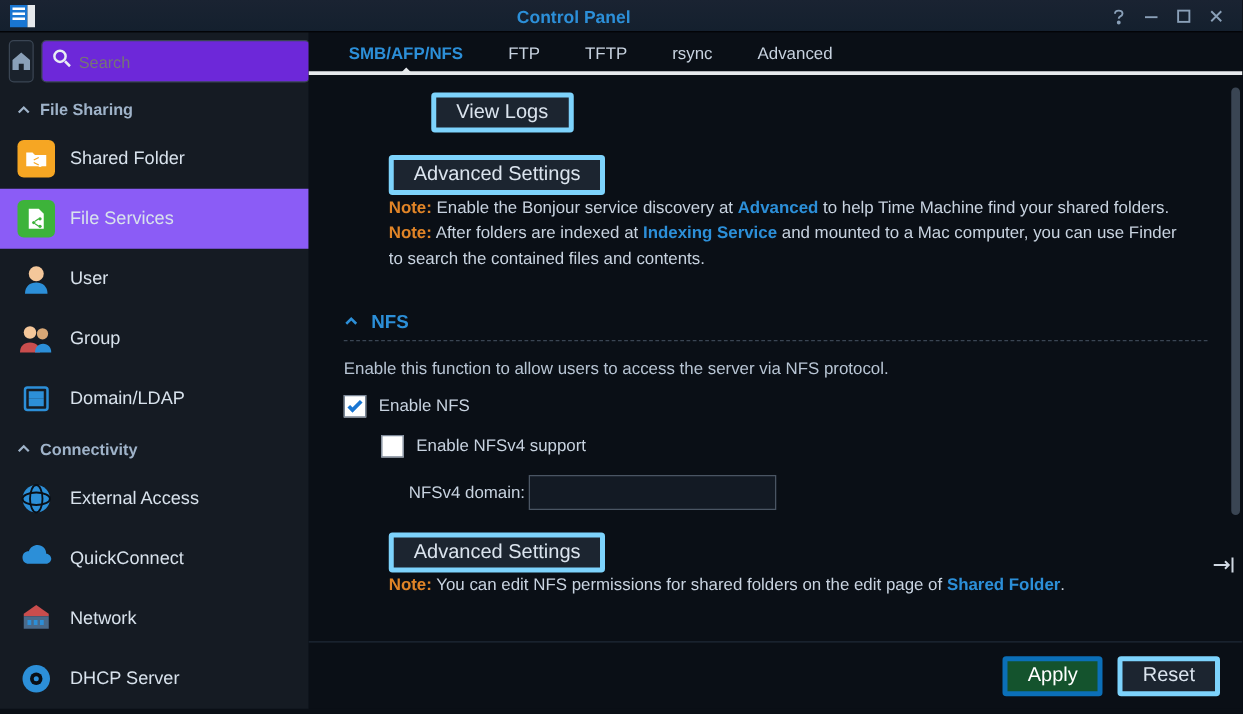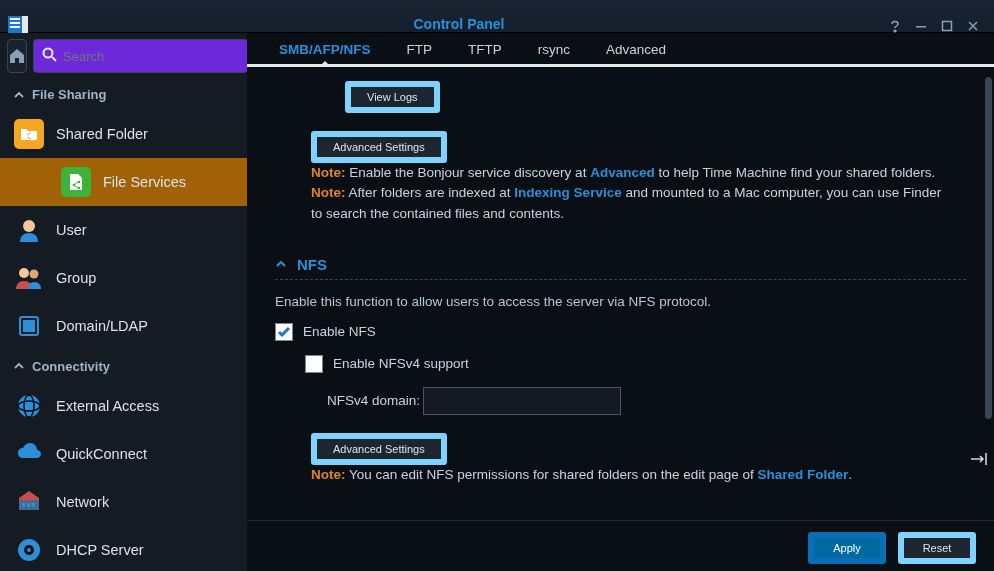--- a/index.html
+++ b/index.html
@@ -1,52 +1,52 @@
 <!DOCTYPE html>
 <html><head>
 <meta charset="utf-8">
 <style>
 * { box-sizing: border-box; margin: 0; padding: 0; font-family: -apple-system, "Segoe UI", Arial, sans-serif; }
 html, body { width: 994px; height: 571px; overflow: hidden; background: #0a0f16; color: #c8d3e0; }
 
 .titlebar {
   height: 26px; background: linear-gradient(#1a2332, #14202e);
-  display: flex; align-items: flex-start; padding: 16px 8px;
+  display: flex; align-items: center; padding: 4px 8px;
   border-bottom: 1px solid #000;
 }
 .titlebar .app-icon { width: 20px; height: 18px; margin-right: 8px; display:flex; }
 .titlebar .title { flex:1; text-align:center; color:#2c8fd8; font-weight:700; font-size:14px; }
 .titlebar .win-btn { width:26px; height:20px; display:flex; align-items:center; justify-content:center; cursor:pointer; color:#8aa0b8; }
 
 .body-row { display:flex; height: 541px; }
 
 .sidebar { width: 247px; background:#151b23; display:flex; flex-direction:column; overflow:hidden; }
 .top-controls { display:flex; padding:6px 7px; gap:6px; align-items:center; }
 .home-btn { width:36px; height:34px; border:1px solid #3a4553; border-radius:4px; display:flex; align-items:center; justify-content:center; cursor:pointer; background:#1a222c; }
 .search-box { flex:1; height:34px; border:1px solid #3a4553; border-radius:4px; background:#6d28d9; display:flex; align-items:center; padding:0 8px; gap:6px; }
 .search-box input { flex:1; background:transparent; border:none; outline:none; color:#c8d3e0; font-size:13px; }
 
 .section-hdr { display:flex; align-items:center; gap:8px; padding:8px 14px; color:#9fb3c9; font-size:13px; font-weight:600; cursor:pointer; }
 .section-hdr .chev { display:inline-flex; }
 
 .nav-item { display:flex; align-items:center; gap:12px; padding:0 14px; height:50px; cursor:pointer; font-size:14.5px; color:#d8e2ec; }
-.nav-item.active { background:#a16207;justify-content:center; }
+.nav-item.active { background:#8b5cf6; }
 .nav-item .icon-sq { width:30px; height:30px; border-radius:5px; display:flex; align-items:center; justify-content:center; flex-shrink:0; }
 
 .main { flex:1; display:flex; flex-direction:column; background:#0a0f16; position:relative; }
 .tabs { display:flex; align-items:flex-end; height:34px; padding:0 14px; border-bottom:3px solid #e6e9ec; gap:0; }
 .tab { padding:8px 18px 7px; font-size:13.5px; color:#c8d3e0; cursor:pointer; position:relative; }
 .tab.active { color:#2c8fd8; font-weight:700; }
 .tab.active::after { content:""; position:absolute; left:50%; bottom:-3px; transform:translateX(-50%); width:0; height:0; border-left:6px solid transparent; border-right:6px solid transparent; border-bottom:6px solid #e6e9ec; }
 
 .content { flex:1; overflow-y:auto; padding:12px 28px 0 28px; position:relative; }
 .content-inner { padding-left:36px; padding-right:10px; }
 
-.btn { display:inline-flex; align-items:center; justify-content:center; height:32px; padding:0 16px; border:6px solid #7dd3fc; background:#1c2530; color:#dbe4ee; font-size:11px; border-radius:3px; cursor:pointer; }
-.btn.primary { background:#0369a1; border-color:#0b6fb8; color:#fff;text-align:right; }
+.btn { display:inline-flex; align-items:center; justify-content:center; height:32px; padding:0 16px; border:4px solid #7dd3fc; background:#1c2530; color:#dbe4ee; font-size:16px; border-radius:3px; cursor:pointer; }
+.btn.primary { background:#14532d; border-color:#0b6fb8; color:#fff;text-align:right; }
 
 .note { font-size:13.5px; color:#c8d3e0; line-height:1.5; }
 .note .note-label { color:#e08427; font-weight:600; }
 .note .link { color:#2c8fd8; font-weight:700; cursor:pointer; }
 
 .section-title { display:flex; align-items:center; gap:10px; color:#2c8fd8; font-size:15px; font-weight:600; margin-top:32px; cursor:pointer; padding-bottom:6px; border-bottom:1px dashed #3a4553; }
 .section-title .chev2 { display:inline-flex; }
 
 .desc { font-size:13.5px; color:#b8c5d4; margin-top:14px; }
 

